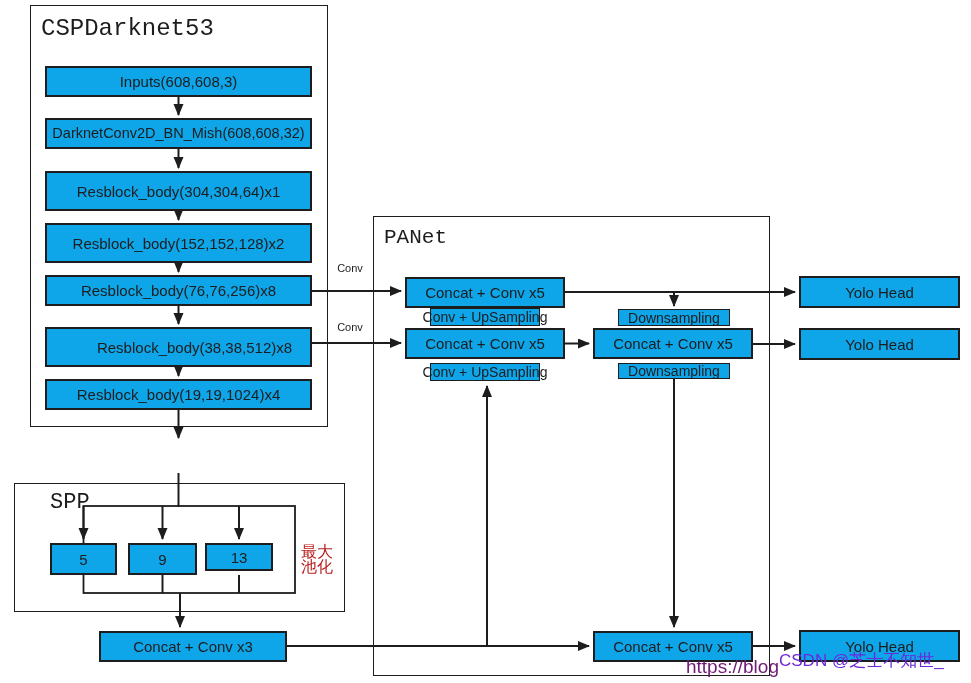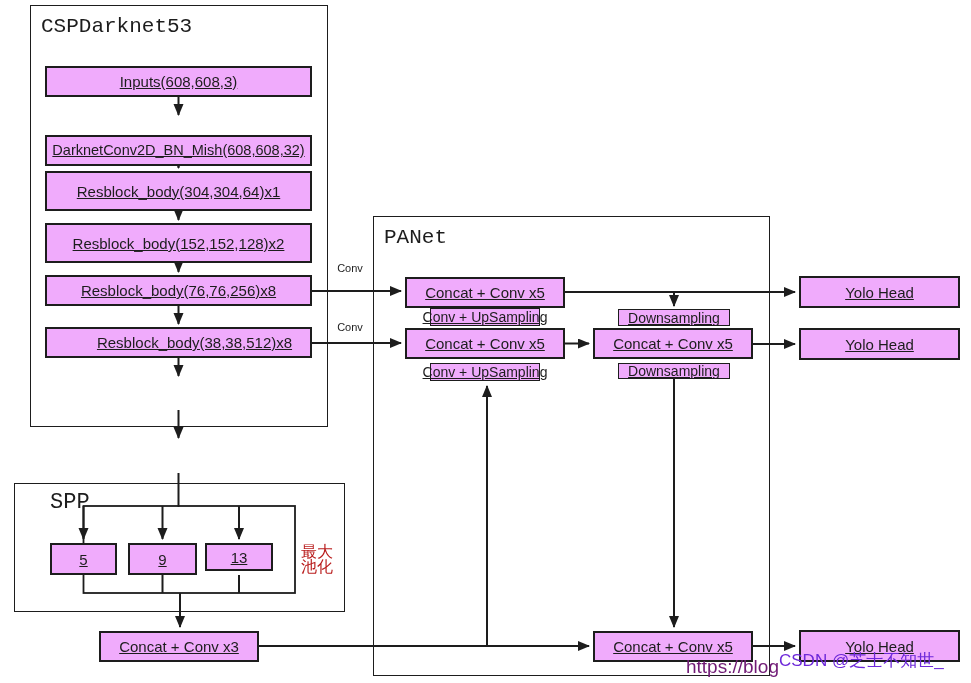--- a/index.html
+++ b/index.html
@@ -11,23 +11,23 @@
   #wires { position:absolute; left:0; top:0; z-index:0; }
   .frame {
     position:absolute; border:1.5px solid #1d1d1d; box-sizing:border-box;
     background:transparent; z-index:1;
   }
   .frame-title {
     position:absolute; z-index:3; color:#1d1d1d;
     font-family:"Liberation Mono", monospace; white-space:nowrap;
   }
   .box {
-    position:absolute; box-sizing:border-box; background:#f0abfc;
+    position:absolute; box-sizing:border-box; background:#0ea5e9;
     border:2px solid #1d1d1d; display:flex; align-items:center; justify-content:center;
-    font-size:15px; line-height:1; white-space:nowrap; z-index:2; color:#1d1d1d;text-decoration:underline;
+    font-size:15px; line-height:1; white-space:nowrap; z-index:2; color:#1d1d1d;
   }
   .box.small { border-width:1.5px; font-size:14px; }
   .edge-label {
     position:absolute; z-index:3; font-size:11px; text-align:center; width:38px;
     color:#1d1d1d;
   }
   .note {
     position:absolute; z-index:3; font-size:16px; line-height:15px; color:#b91c1c;
   }
   .wm { position:absolute; z-index:5; white-space:nowrap; font-family:"Liberation Sans", sans-serif; }
@@ -78,42 +78,43 @@
       <line x1="753" y1="344" x2="795" y2="344" marker-end="url(#ah)"></line>
       <line x1="674" y1="379" x2="674" y2="627" marker-end="url(#ah)"></line>
       <line x1="753" y1="646" x2="795" y2="646" marker-end="url(#ah)"></line>
     </g>
   </svg>
 
   <div class="frame" style="left:30px; top:5px; width:298px; height:422px;"></div>
   <div class="frame" style="left:373px; top:216px; width:397px; height:460px;"></div>
   <div class="frame" style="left:14px; top:483px; width:331px; height:129px;"></div>
 
-  <div class="frame-title" style="left:41px; top:15px; font-size:21px;">CSPDarknet53</div>
+  <div class="frame-title" style="left:41px; top:15px; font-size:24px;">CSPDarknet53</div>
   <div class="frame-title" style="left:384px; top:226px; font-size:21px;">PANet</div>
   <div class="frame-title" style="left:50px; top:490px; font-size:22px;">SPP</div>
 
   <div class="box" style="left:45px; top:66px;  width:267px; height:31px;">Inputs(608,608,3)</div>
-  <div class="box" style="left:45px; top:135px; width:267px; height:31px; font-size:14.5px;text-align:right;">DarknetConv2D_BN_Mish(608,608,32)</div>
+  <div class="box" style="left:45px; top:118px; width:267px; height:31px; font-size:14.5px;text-align:right;">DarknetConv2D_BN_Mish(608,608,32)</div>
   <div class="box" style="left:45px; top:171px; width:267px; height:40px;">Resblock_body(304,304,64)x1</div>
   <div class="box" style="left:45px; top:223px; width:267px; height:40px;">Resblock_body(152,152,128)x2</div>
   <div class="box" style="left:45px; top:275px; width:267px; height:31px;">Resblock_body(76,76,256)x8</div>
-  <div class="box" style="left:45px; top:327px; width:267px; height:31px;padding-left:32px;">Resblock_body(38,38,512)x8</div>
+  <div class="box" style="left:45px; top:327px; width:267px; height:40px;padding-left:32px;">Resblock_body(38,38,512)x8</div>
+  <div class="box" style="left:45px; top:379px; width:267px; height:31px;">Resblock_body(19,19,1024)x4</div>
 
   <div class="edge-label" style="left:331px; top:262px;">Conv</div>
   <div class="edge-label" style="left:331px; top:321px;">Conv</div>
 
   <div class="box" style="left:50px; top:543px; width:67px; height:32px;">5</div>
   <div class="box" style="left:128px; top:543px; width:69px; height:32px;">9</div>
   <div class="box" style="left:205px; top:543px; width:68px; height:28px;">13</div>
   <div class="note" style="left:301px; top:544px;">
     <div>最大</div>
     <div>池化</div>
   </div>
-  <div class="box" style="left:99px; top:631px; width:160px; height:31px;">Concat + Conv x3</div>
+  <div class="box" style="left:99px; top:631px; width:188px; height:31px;">Concat + Conv x3</div>
 
   <div class="box" style="left:405px; top:277px; width:160px; height:31px;">Concat + Conv x5</div>
   <div class="box small" style="left:430px; top:308px; width:110px; height:18px;">Conv + UpSampling</div>
   <div class="box" style="left:405px; top:328px; width:160px; height:31px;">Concat + Conv x5</div>
   <div class="box small" style="left:430px; top:363px; width:110px; height:18px;">Conv + UpSampling</div>
 
   <div class="box small" style="left:618px; top:309px; width:112px; height:17px;">Downsampling</div>
   <div class="box" style="left:593px; top:328px; width:160px; height:31px;">Concat + Conv x5</div>
   <div class="box small" style="left:618px; top:363px; width:112px; height:16px;">Downsampling</div>
   <div class="box" style="left:593px; top:631px; width:160px; height:31px;">Concat + Conv x5</div>

